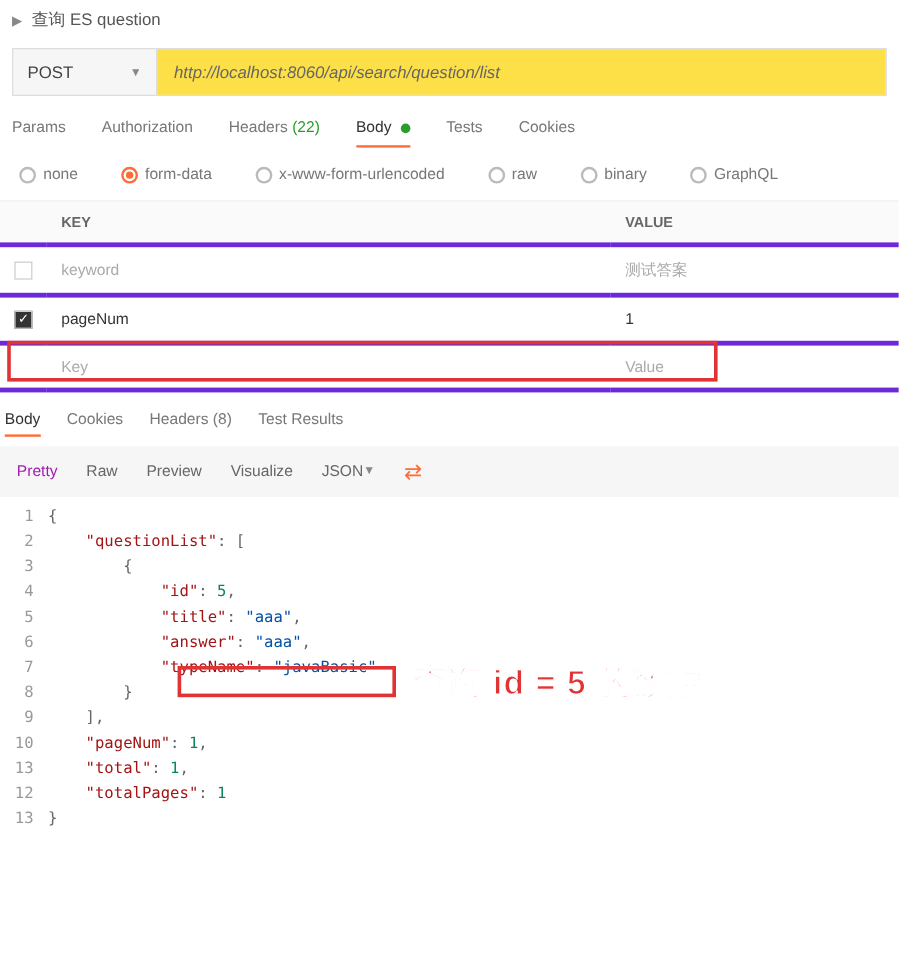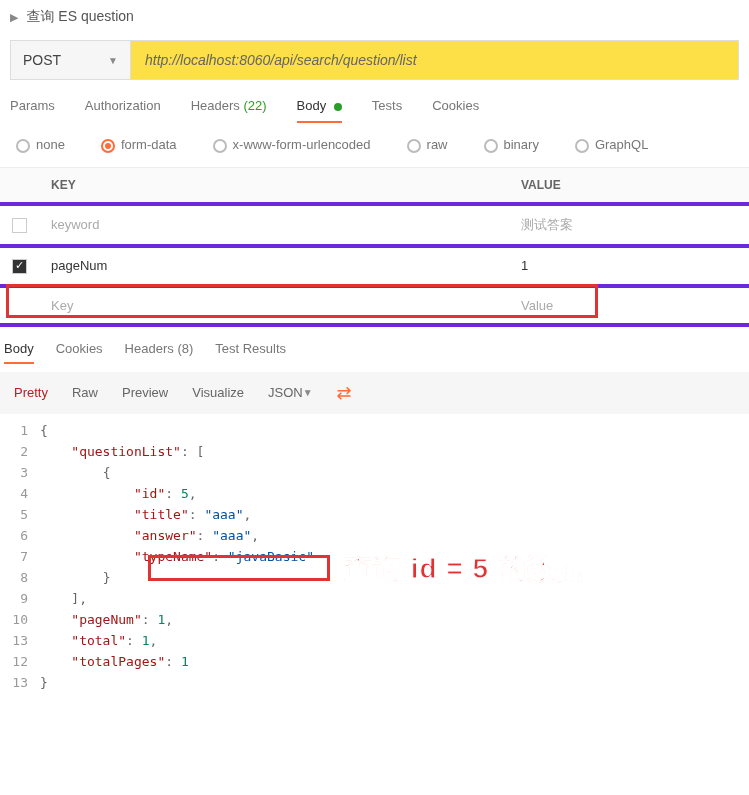--- a/index.html
+++ b/index.html
@@ -123,21 +123,21 @@
   <div class="rtab active">Body</div>
   <div class="rtab">Cookies</div>
   <div class="rtab">
     <span>Headers</span>
     <span class="count">(8)</span>
   </div>
   <div class="rtab">Test Results</div>
 </div>
 
 <div class="view-bar">
-  <span style="color:#b91c1c">Pretty</span>
+  <span style="color:#a21caf">Pretty</span>
   <span>Raw</span>
   <span>Preview</span>
   <span>Visualize</span>
   <span class="vsel">
     <span>JSON</span>
     <span class="chev">▼</span>
   </span>
   <span class="wrap-icon">⇄</span>
 </div>
 

